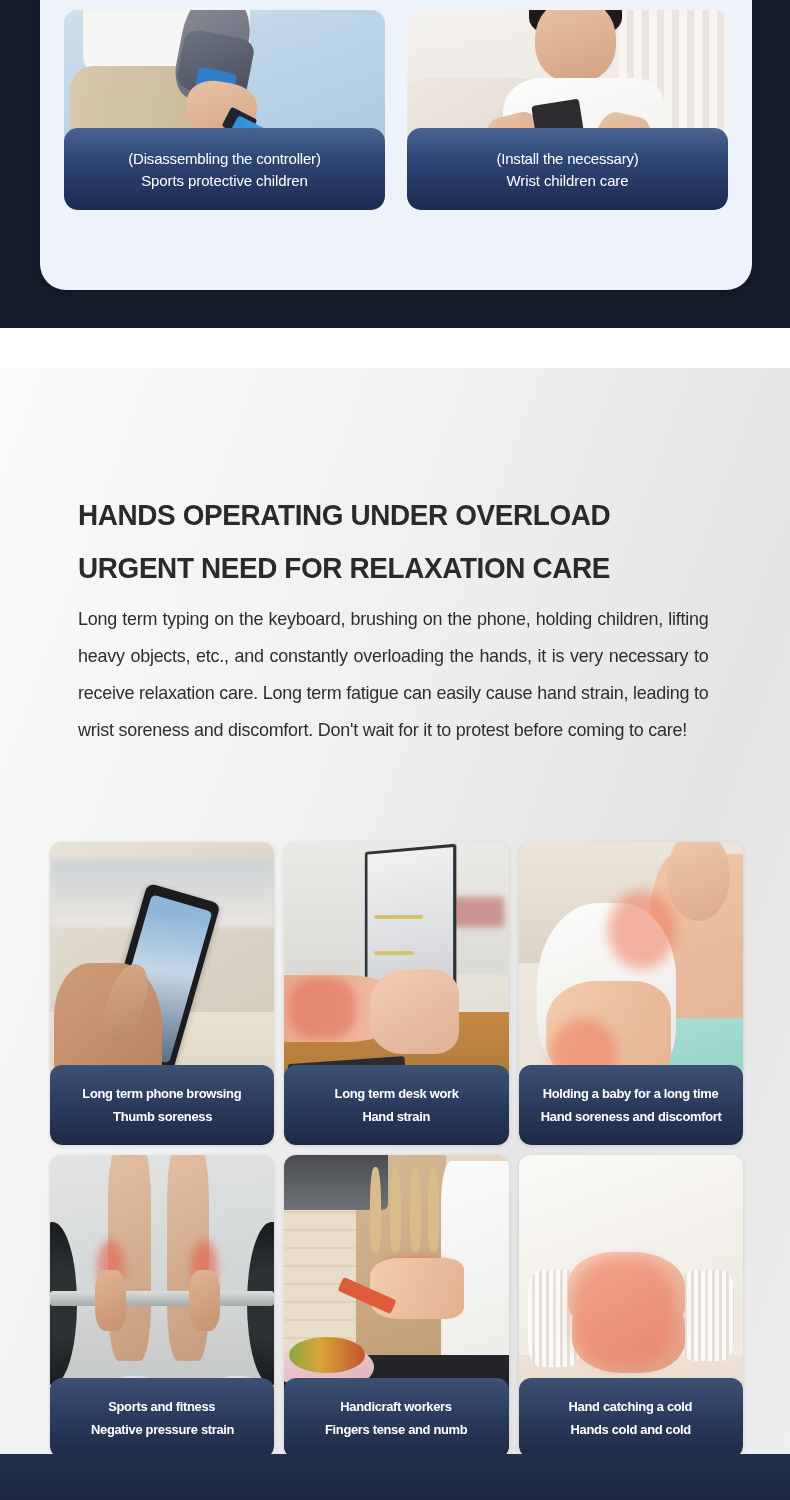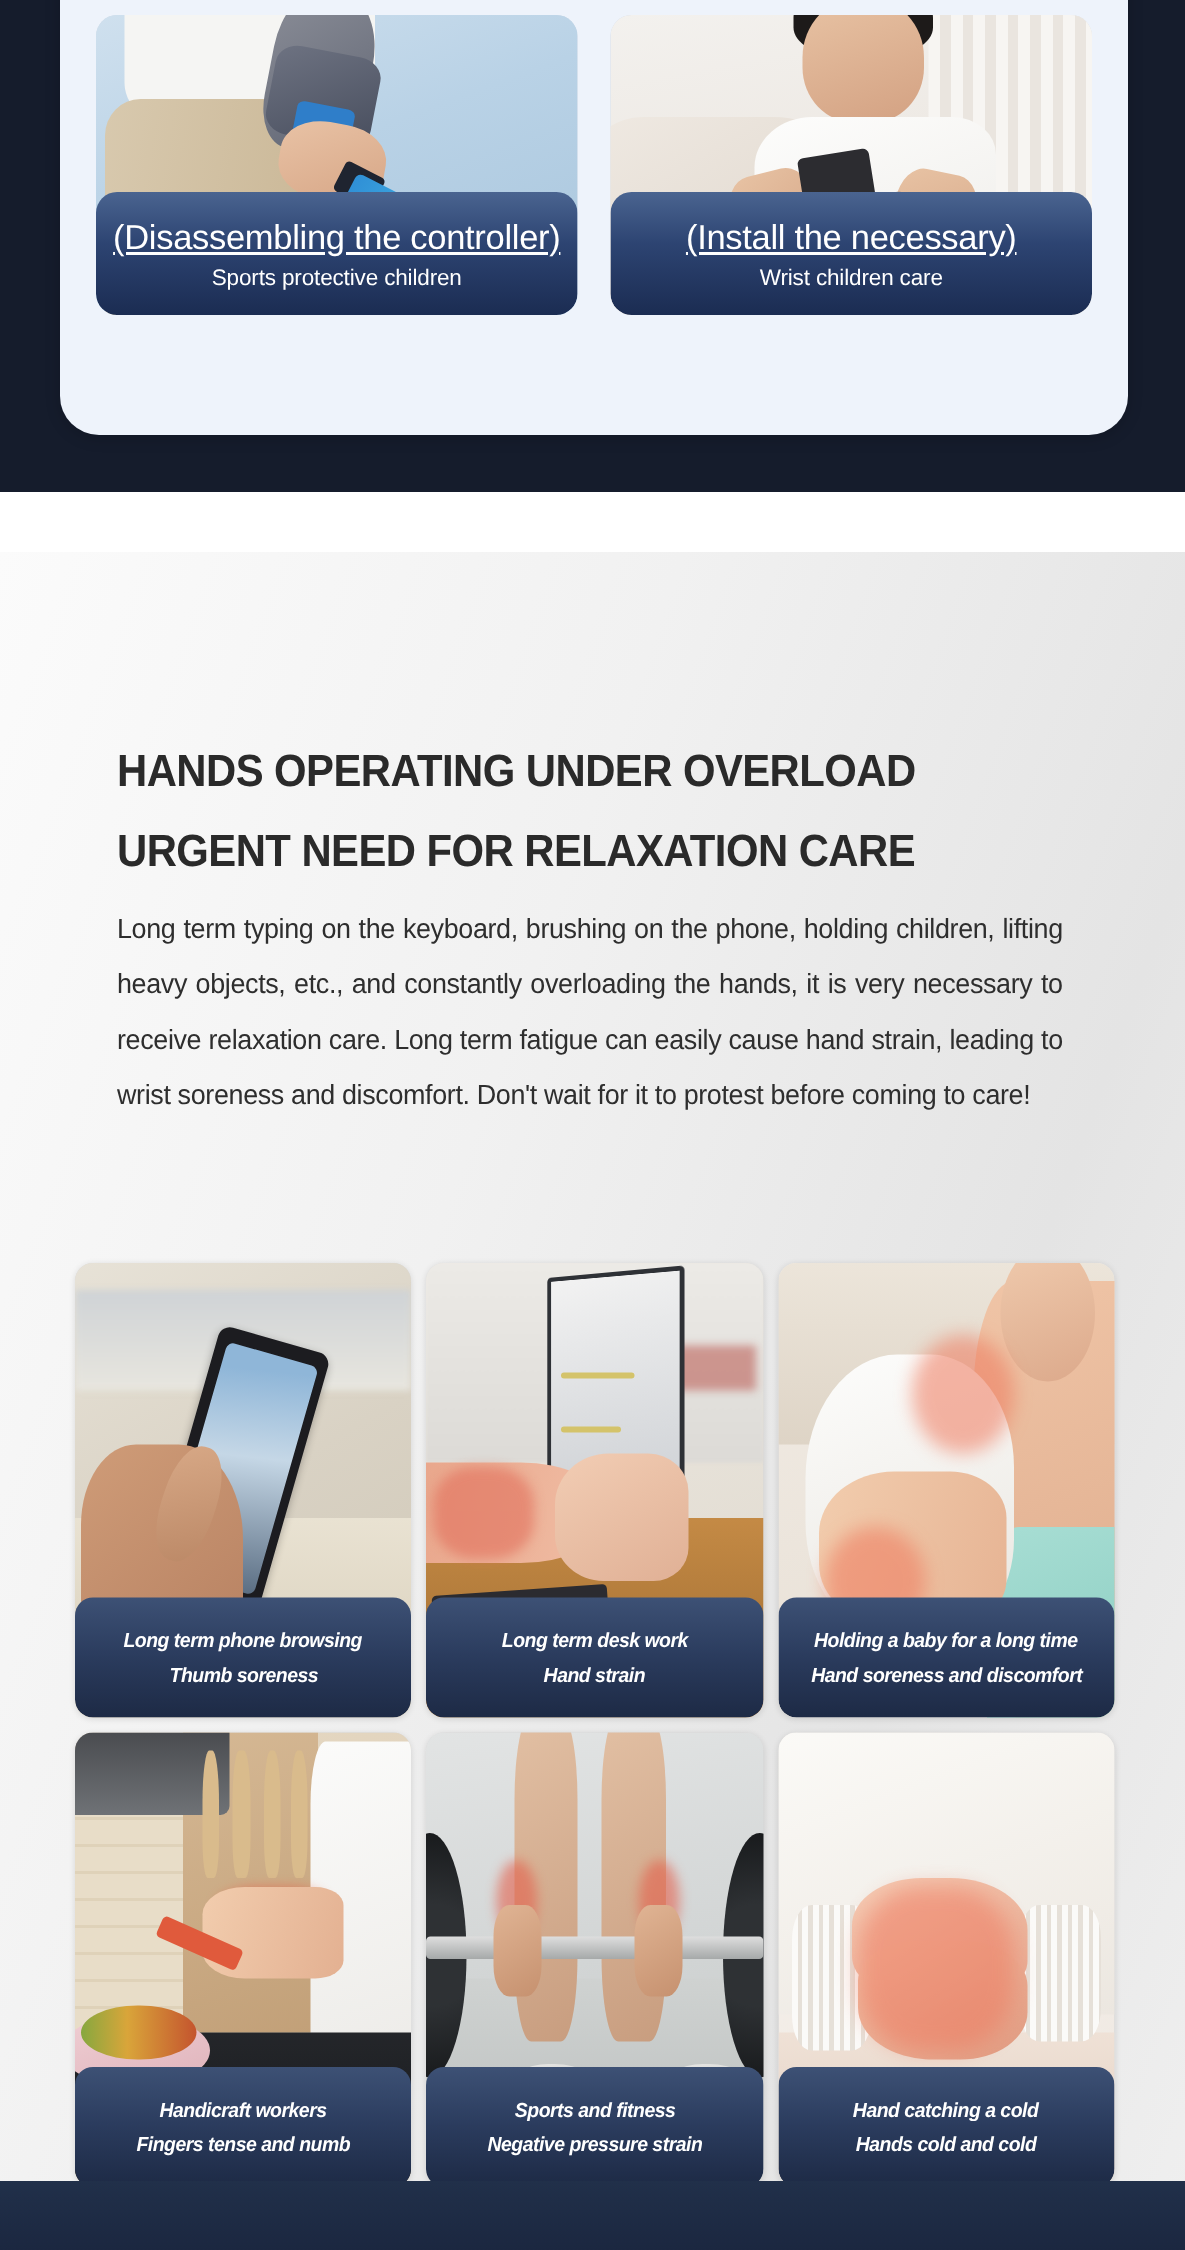--- a/index.html
+++ b/index.html
@@ -34,21 +34,21 @@
     background:#cfd9e6;
   }
   .top-card .photo { position:absolute; inset:0; }
   .top-card .cap {
     position:absolute; left:0; right:0; bottom:0; height:82px;
     background:linear-gradient(180deg,#4a6490 0%,#2d4472 42%,#1b2c52 100%);
     border-radius:14px;
     display:flex; flex-direction:column; align-items:center; justify-content:center;
     gap:5px; color:#fff;
   }
-  .top-card .cap .l1 { font-size:23px; font-weight:400; letter-spacing:-0.2px;text-decoration:underline; }
+  .top-card .cap .l1 { font-size:15px; font-weight:400; letter-spacing:-0.2px; }
   .top-card .cap .l2 { font-size:15px; font-weight:400; letter-spacing:-0.1px; }
 
   
   .ph-badminton { background:linear-gradient(160deg,#cfe0ee 0%,#b9d2e6 45%,#a9c6dd 100%); }
   .ph-badminton .shirt {
     position:absolute; left:6%; top:-18%; width:52%; height:58%;
     background:#f5f5f3; border-radius:0 0 42% 30%;
   }
   .ph-badminton .trouser {
     position:absolute; left:2%; top:28%; width:46%; height:76%;
@@ -165,21 +165,21 @@
     border-radius:12px; overflow:hidden;
     background:#d8d8d8;
     box-shadow:0 1px 4px rgba(0,0,0,0.12);
   }
   .card .photo { position:absolute; inset:0; }
   .card .cap {
     position:absolute; left:0; right:0; bottom:0; height:80px;
     background:linear-gradient(180deg,#3d5175 0%,#2b3c5e 48%,#1d2a45 100%);
     border-radius:12px;
     display:flex; flex-direction:column; align-items:center; justify-content:center;
-    gap:8px; color:#ffffff; text-align:center; padding:0 6px;font-style:italic;
+    gap:8px; color:#ffffff; text-align:center; padding:0 6px;
   }
   .card .cap .l1, .card .cap .l2 {
     font-size:13.5px; font-weight:700; letter-spacing:-0.35px;
     white-space:nowrap; transform:scaleX(0.96);
   }
 
   
   .ph-phone { background:linear-gradient(150deg,#e7e2d7 0%,#d9d2c4 50%,#cfc7b6 100%); }
   .ph-phone .blur1 {
     position:absolute; left:0; top:6%; width:100%; height:22%;
@@ -515,20 +515,41 @@
             <div class="shirt"></div>
           <div class="babybody"></div>
             <div class="babyhead"></div>
           <div class="arm"></div>
             <div class="red1"></div>
             <div class="red2"></div>
         </div>
         <div class="cap">
           <div class="l1">Holding a baby for a long time</div>
           <div class="l2">Hand soreness and discomfort</div>
+        </div>
+      </div>
+
+      <div class="card">
+        <div class="photo ph-lift">
+          <div class="floor"></div>
+          <div class="legL"></div>
+            <div class="legR"></div>
+          <div class="shoeL"></div>
+            <div class="shoeR"></div>
+          <div class="plateL"></div>
+            <div class="plateR"></div>
+          <div class="bar"></div>
+          <div class="redL"></div>
+            <div class="redR"></div>
+          <div class="gripL"></div>
+            <div class="gripR"></div>
+        </div>
+        <div class="cap">
+          <div class="l1">Sports and fitness</div>
+          <div class="l2">Negative pressure strain</div>
         </div>
       </div>
 
       <div class="card">
         <div class="photo ph-cook">
           <div class="tiles"></div>
             <div class="woodwall"></div>
             <div class="hoodtop"></div>
           <div class="ut1"></div>
             <div class="ut2"></div>
@@ -543,41 +564,20 @@
             <div class="arm"></div>
             <div class="tong"></div>
         </div>
         <div class="cap">
           <div class="l1">Handicraft workers</div>
           <div class="l2">Fingers tense and numb</div>
         </div>
       </div>
 
       <div class="card">
-        <div class="photo ph-lift">
-          <div class="floor"></div>
-          <div class="legL"></div>
-            <div class="legR"></div>
-          <div class="shoeL"></div>
-            <div class="shoeR"></div>
-          <div class="plateL"></div>
-            <div class="plateR"></div>
-          <div class="bar"></div>
-          <div class="redL"></div>
-            <div class="redR"></div>
-          <div class="gripL"></div>
-            <div class="gripR"></div>
-        </div>
-        <div class="cap">
-          <div class="l1">Sports and fitness</div>
-          <div class="l2">Negative pressure strain</div>
-        </div>
-      </div>
-
-      <div class="card">
         <div class="photo ph-cold">
           <div class="sweater"></div>
             <div class="table"></div>
           <div class="cuffL"></div>
             <div class="cuffR"></div>
           <div class="handA"></div>
             <div class="handB"></div>
             <div class="red"></div>
         </div>
         <div class="cap">

